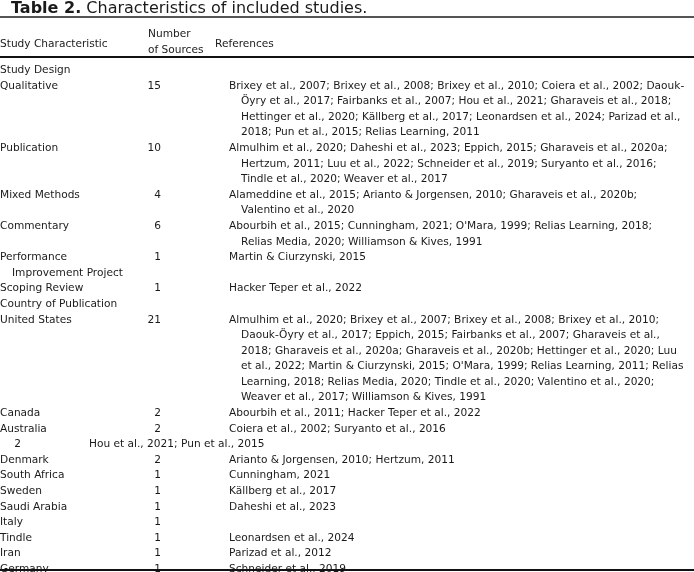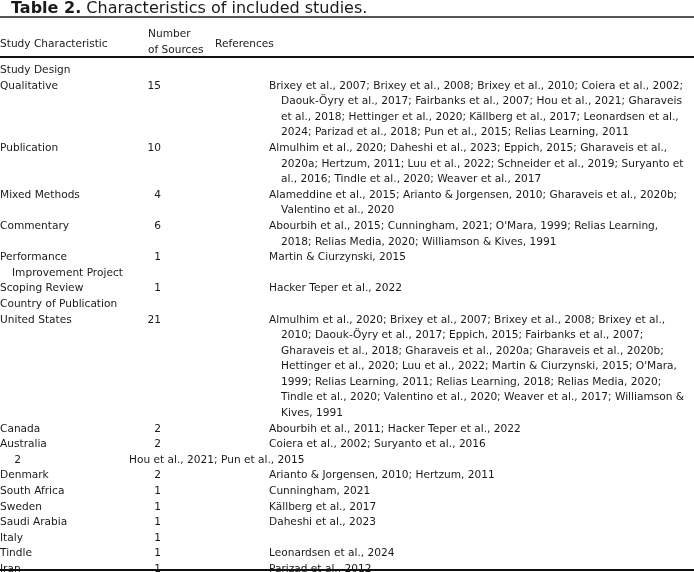--- a/index.html
+++ b/index.html
@@ -71,21 +71,21 @@
     }
     .cell-char .wrap {
       display: block;
       padding-left: 12px;
       text-indent: -12px;
     }
     .cell-num {
       width: 21px;
       flex: none;
       text-align: right;
-      margin-right: 108px;
+      margin-right: 68px;
     }
     .cell-ref {
       flex: 1;
       padding-left: 12px;
       text-indent: -12px;
       padding-right: 9px;
     }
     .section .cell-char { width: 300px; }
   </style>
 </head>

